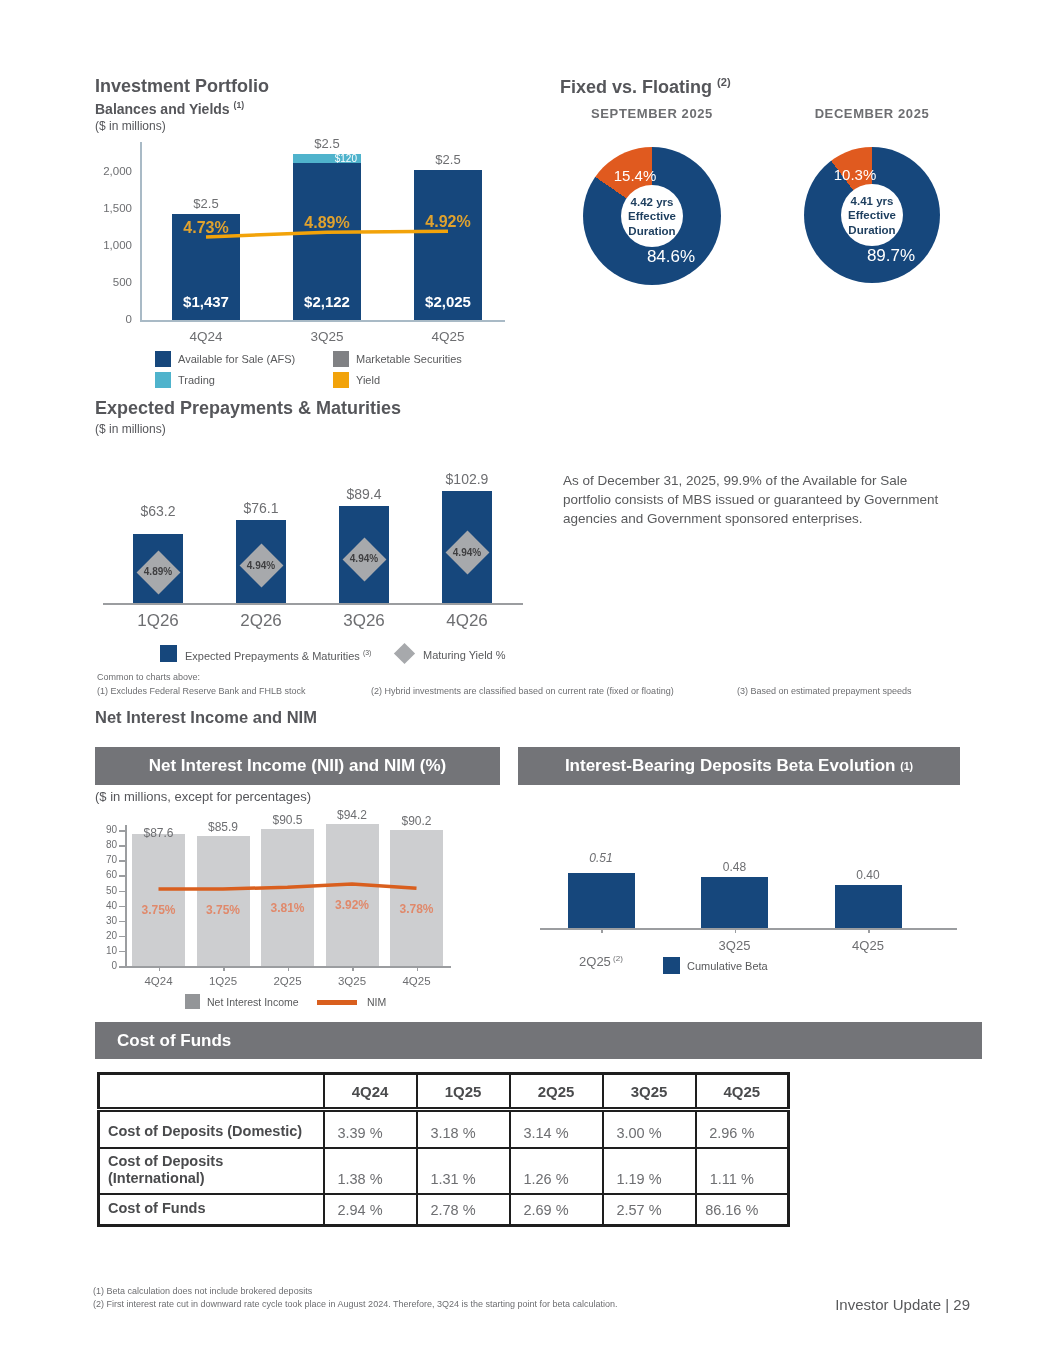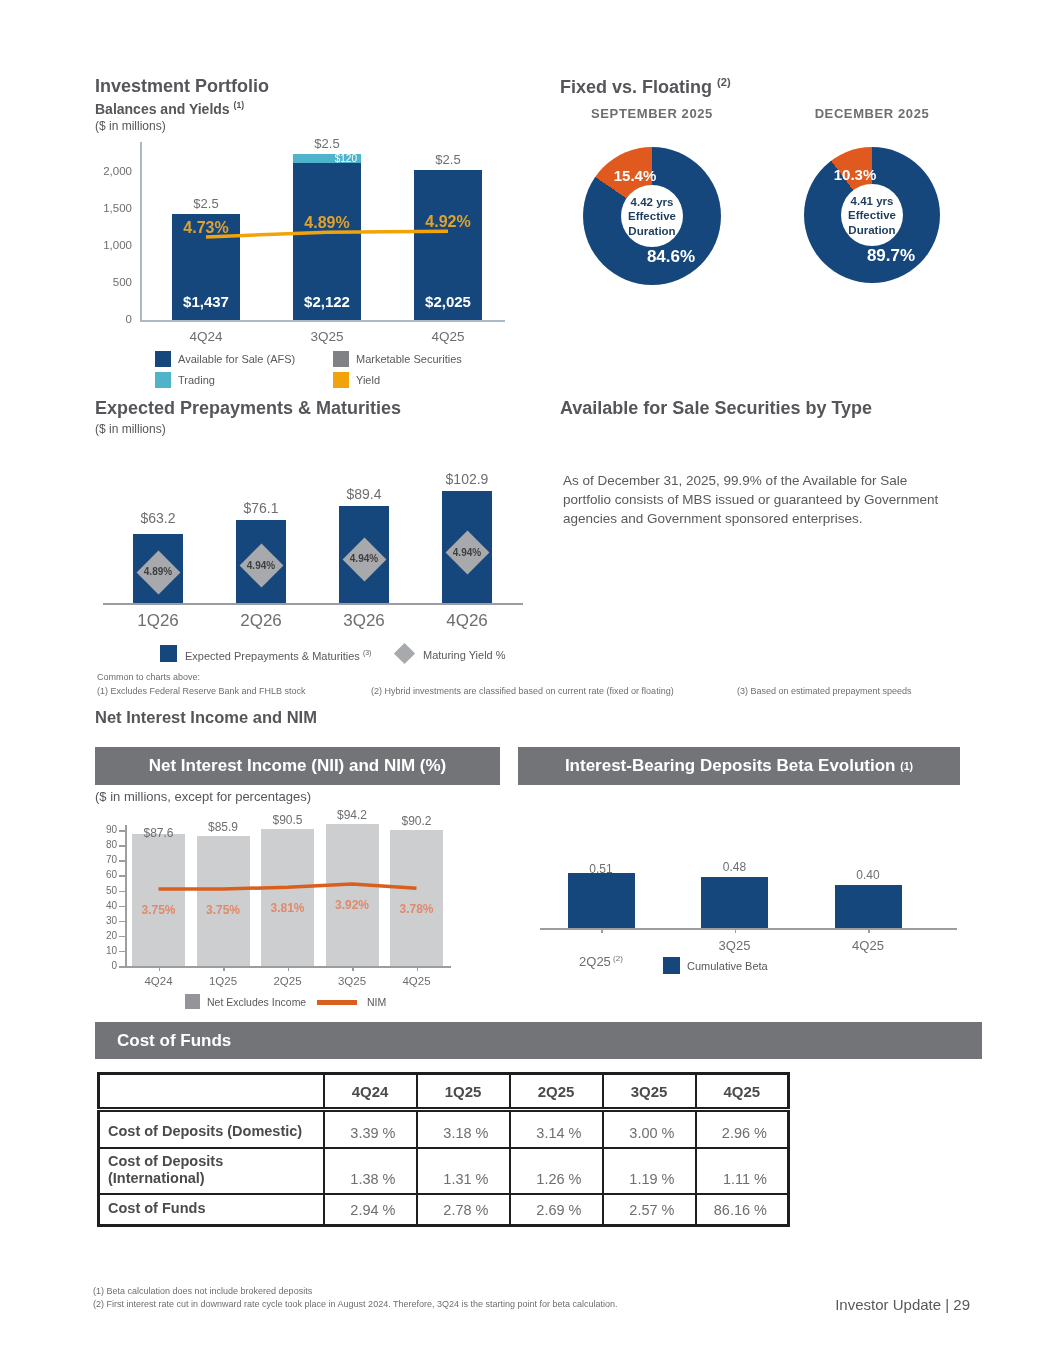--- a/index.html
+++ b/index.html
@@ -27,35 +27,35 @@
   .lbl-white{color:#fff;font-size:15px;font-weight:600;text-align:center;}
   .lbl-white-sm{color:#fff;font-size:10px;text-align:right;}
   .lbl-gold{color:#E0A22E;font-size:16px;font-weight:700;text-align:center;}
   .lbl-nim{color:#E0896B;font-size:12px;font-weight:700;text-align:center;}
   .tick-lbl{color:#6D6E71;font-size:11.5px;text-align:right;}
   .tick-lbl-sm{color:#6D6E71;font-size:10px;text-align:right;}
   .xcat{color:#6D6E71;font-size:13.5px;text-align:center;}
   .xcat-sm{color:#6D6E71;font-size:11.5px;text-align:center;}
   .xcat-lg{color:#6D6E71;font-size:17px;text-align:center;}
   .xcat-md{color:#6D6E71;font-size:13px;text-align:center;}
-  .donut-pct{color:#fff;font-weight:700;text-align:center;}
+  .donut-pct{color:#fff;font-weight:400;text-align:center;}
   .donut-center{color:#1D3E5E;font-weight:700;font-size:11.5px;line-height:1.25;
                 text-align:center;white-space:pre-line;}
   .diamond-lbl{color:#3F3F41;font-size:10px;font-weight:700;text-align:center;}
   
   #cof-table{position:absolute;left:97px;top:1072px;width:692px;border-collapse:collapse;table-layout:fixed;}
   #cof-table th,#cof-table td{border:2px solid #1e1e1e;}
   #cof-table{border:3px solid #1e1e1e;}
   #cof-table thead th{height:30px;font-size:15px;font-weight:700;color:#4A4B4D;
                       border-bottom:5px double #1e1e1e;text-align:center;}
   #cof-table tbody tr{height:38px;}
   #cof-table tbody tr:last-child{height:31px;}
   #cof-table tbody th{text-align:left;padding:4px 6px 6px 8px;vertical-align:bottom;
                       font-size:14.5px;font-weight:700;color:#4A4B4D;line-height:1.2;}
-  #cof-table tbody td{text-align:right;padding:4px 20px 6px 0;vertical-align:bottom;
+  #cof-table tbody td{text-align:center;padding:4px 20px 6px 0;vertical-align:bottom;
                       font-size:14.5px;color:#6D6E71;}
 </style>
 </head>
 <body>
 
 <div class="page">
 
   <div class="abs chart-title" style="left:95px;top:76px;"><span>Investment Portfolio</span></div>
   <div class="abs chart-subtitle" style="left:95px;top:100px;"><span>Balances and Yields</span> <sup>(1)</sup></div>
   <div class="abs chart-units" style="left:95px;top:119px;">($ in millions)</div>
@@ -122,21 +122,21 @@
       <div class="donut-pct" style="position: absolute; left: 291px; top: 146px; width: 80px; font-size: 17px;">89.7%</div>
     </div>
 
 
   <div class="abs chart-title" style="left:95px;top:398px;">Expected Prepayments &amp; Maturities</div>
   <div class="abs chart-units" style="left:95px;top:422px;">($ in millions)</div>
 
   <div class="abs" id="chart-prepay" style="left:95px;top:430px;width:430px;height:210px;">
       <div style="position: absolute; left: 8px; top: 173px; width: 420px; height: 1.5px; background: rgb(155, 157, 160);"></div>
       <div style="position: absolute; left: 38px; top: 104.238px; width: 50px; height: 68.7616px; background: rgb(22, 71, 124);"></div>
-      <div class="lbl-gray-lg" style="position: absolute; left: 23px; top: 80px; width: 80px;">$63.2</div>
+      <div class="lbl-gray-lg" style="position: absolute; left: 23px; top: 73px; width: 80px;">$63.2</div>
       <div style="position: absolute; left: 47.5px; top: 126.557px; width: 31px; height: 31px; background: rgb(167, 169, 172); transform: rotate(45deg);"></div>
       <div class="diamond-lbl" style="position: absolute; left: 33px; top: 136.057px; width: 60px;">4.89%</div>
       <div class="xcat-lg" style="position: absolute; left: 23px; top: 181px; width: 80px;">1Q26</div>
       <div style="position: absolute; left: 141px; top: 90.2032px; width: 50px; height: 82.7968px; background: rgb(22, 71, 124);"></div>
       <div class="lbl-gray-lg" style="position: absolute; left: 126px; top: 70.2032px; width: 80px;">$76.1</div>
       <div style="position: absolute; left: 150.5px; top: 120.241px; width: 31px; height: 31px; background: rgb(167, 169, 172); transform: rotate(45deg);"></div>
       <div class="diamond-lbl" style="position: absolute; left: 136px; top: 129.741px; width: 60px;">4.94%</div>
       <div class="xcat-lg" style="position: absolute; left: 126px; top: 181px; width: 80px;">2Q26</div>
       <div style="position: absolute; left: 244px; top: 75.7328px; width: 50px; height: 97.2672px; background: rgb(22, 71, 124);"></div>
       <div class="lbl-gray-lg" style="position: absolute; left: 229px; top: 55.7328px; width: 80px;">$89.4</div>
@@ -150,21 +150,20 @@
       <div class="xcat-lg" style="position: absolute; left: 332px; top: 181px; width: 80px;">4Q26</div>
     </div>
 
   <div class="abs" style="left:155px;top:641px;width:400px;height:28px;">
     <span class="legend-sq" style="left:5px;top:4px;width:17px;height:17px;background:#16477C;"></span>
     <span class="legend-txt" style="left:30px;top:8px;"><span>Expected Prepayments &amp; Maturities</span> <sup>(3)</sup></span>
     <span class="legend-sq" style="left:242px;top:5px;width:15px;height:15px;background:#A7A9AC;transform:rotate(45deg);"></span>
     <span class="legend-txt" style="left:268px;top:8px;">Maturing Yield %</span>
   </div>
 
-  <div class="abs chart-title" style="left:560px;top:398px;">Available for Sale Securities by Type</div>
   <div class="abs body-text" style="left:563px;top:472px;width:392px;">As of December 31, 2025, 99.9% of the Available for Sale portfolio consists of MBS issued or guaranteed by Government agencies and Government sponsored enterprises.</div>
 
   <div class="fn" style="left:97px;top:671px;">Common to charts above:</div>
   <div class="fn" style="left:97px;top:685px;">(1) Excludes Federal Reserve Bank and FHLB stock</div>
   <div class="fn" style="left:371px;top:685px;">(2) Hybrid investments are classified based on current rate (fixed or floating)</div>
   <div class="fn" style="left:737px;top:685px;">(3) Based on estimated prepayment speeds</div>
 
   <div class="abs section-heading" style="left:95px;top:708px;">Net Interest Income and NIM</div>
 
   <div class="abs banner" style="left:95px;top:747px;width:405px;height:38px;">
@@ -222,29 +221,29 @@
       </svg>
       <div class="lbl-nim" style="position: absolute; left: 33.5px; top: 88px; width: 60px;">3.75%</div>
       <div class="lbl-nim" style="position: absolute; left: 98px; top: 88px; width: 60px;">3.75%</div>
       <div class="lbl-nim" style="position: absolute; left: 162.5px; top: 86.26px; width: 60px;">3.81%</div>
       <div class="lbl-nim" style="position: absolute; left: 227px; top: 83.07px; width: 60px;">3.92%</div>
       <div class="lbl-nim" style="position: absolute; left: 291.5px; top: 87.13px; width: 60px;">3.78%</div>
     </div>
 
   <div class="abs" style="left:180px;top:990px;width:280px;height:22px;">
     <span class="legend-sq" style="left:5px;top:4px;width:15px;height:15px;background:#939598;"></span>
-    <span class="legend-txt" style="left:27px;top:6px;font-size:10.5px;">Net Excludes Income</span>
+    <span class="legend-txt" style="left:27px;top:6px;font-size:10.5px;">Net Interest Income</span>
     <span class="legend-sq" style="left:137px;top:10px;width:40px;height:4.5px;background:#D95F1E;"></span>
     <span class="legend-txt" style="left:187px;top:6px;font-size:10.5px;">NIM</span>
   </div>
 
   <div class="abs" id="chart-beta" style="left:520px;top:840px;width:440px;height:112px;">
       <div style="position: absolute; left: 20px; top: 88px; width: 417px; height: 1.5px; background: rgb(155, 157, 160);"></div>
       <div style="position: absolute; left: 47.5px; top: 33.43px; width: 67px; height: 54.57px; background: rgb(22, 71, 124);"></div>
-      <div class="lbl-gray-sm" style="position: absolute; left: 49px; top: 22px; width: 64px;">0.51</div>
+      <div class="lbl-gray-sm" style="position: absolute; left: 49px; top: 11px; width: 64px; font-style: italic;">0.51</div>
       <div style="position: absolute; left: 81px; top: 88px; width: 1.5px; height: 5px; background: rgb(155, 157, 160);"></div>
       <div class="xcat-md" style="position: absolute; left: 36px; top: 114px; width: 90px;">2Q25<sup> (2)</sup></div>
       <div style="position: absolute; left: 181px; top: 36.64px; width: 67px; height: 51.36px; background: rgb(22, 71, 124);"></div>
       <div class="lbl-gray-sm" style="position: absolute; left: 182.5px; top: 19.64px; width: 64px;">0.48</div>
       <div style="position: absolute; left: 214.5px; top: 88px; width: 1.5px; height: 5px; background: rgb(155, 157, 160);"></div>
       <div class="xcat-md" style="position: absolute; left: 169.5px; top: 98px; width: 90px;">3Q25</div>
       <div style="position: absolute; left: 314.5px; top: 45.2px; width: 67px; height: 42.8px; background: rgb(22, 71, 124);"></div>
       <div class="lbl-gray-sm" style="position: absolute; left: 316px; top: 28.2px; width: 64px;">0.40</div>
       <div style="position: absolute; left: 348px; top: 88px; width: 1.5px; height: 5px; background: rgb(155, 157, 160);"></div>
       <div class="xcat-md" style="position: absolute; left: 303px; top: 98px; width: 90px;">4Q25</div>

